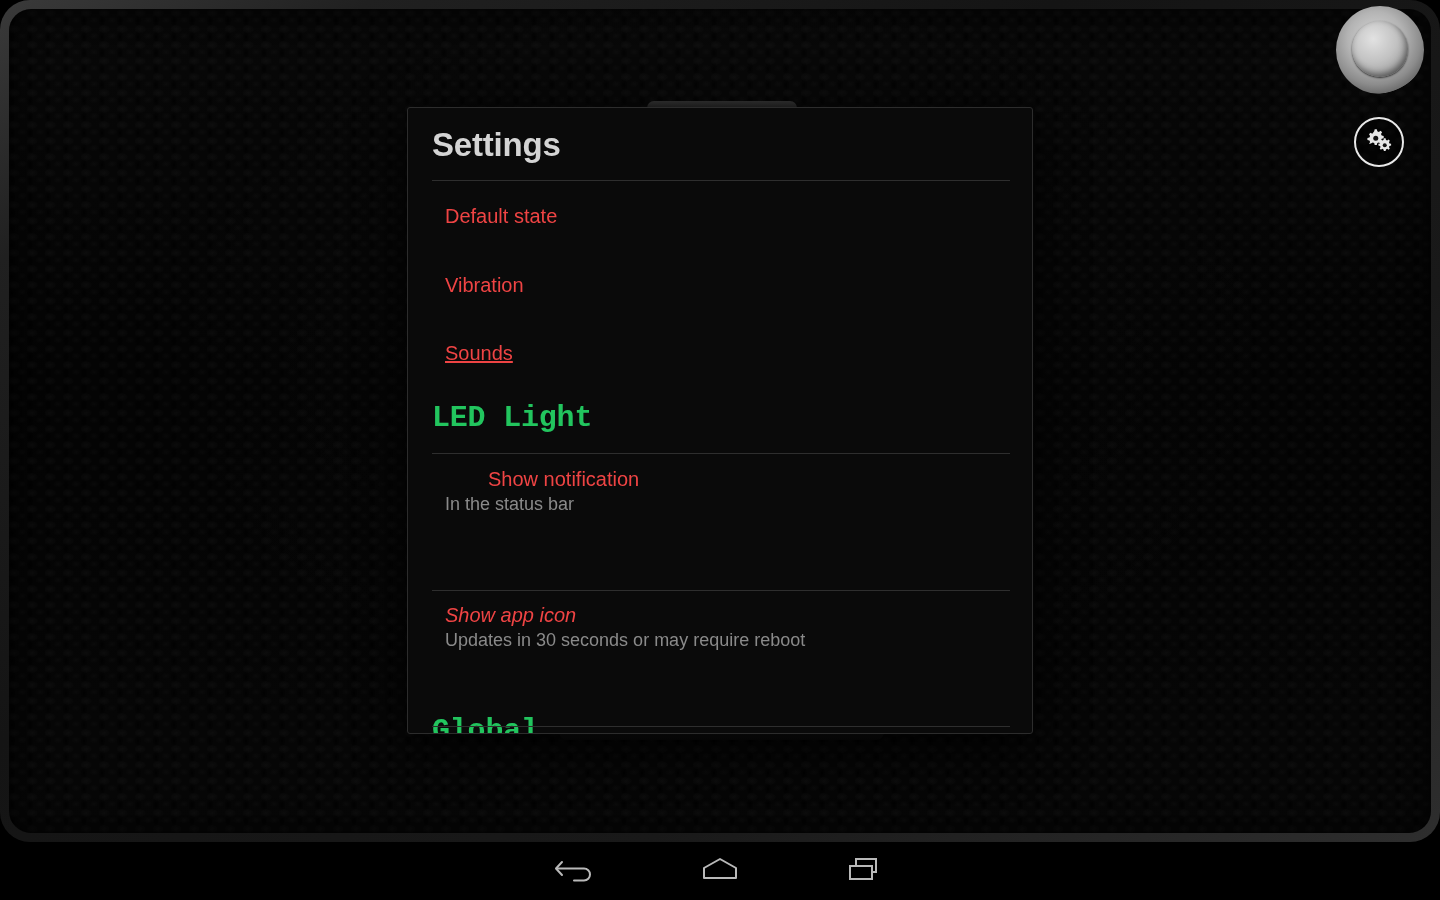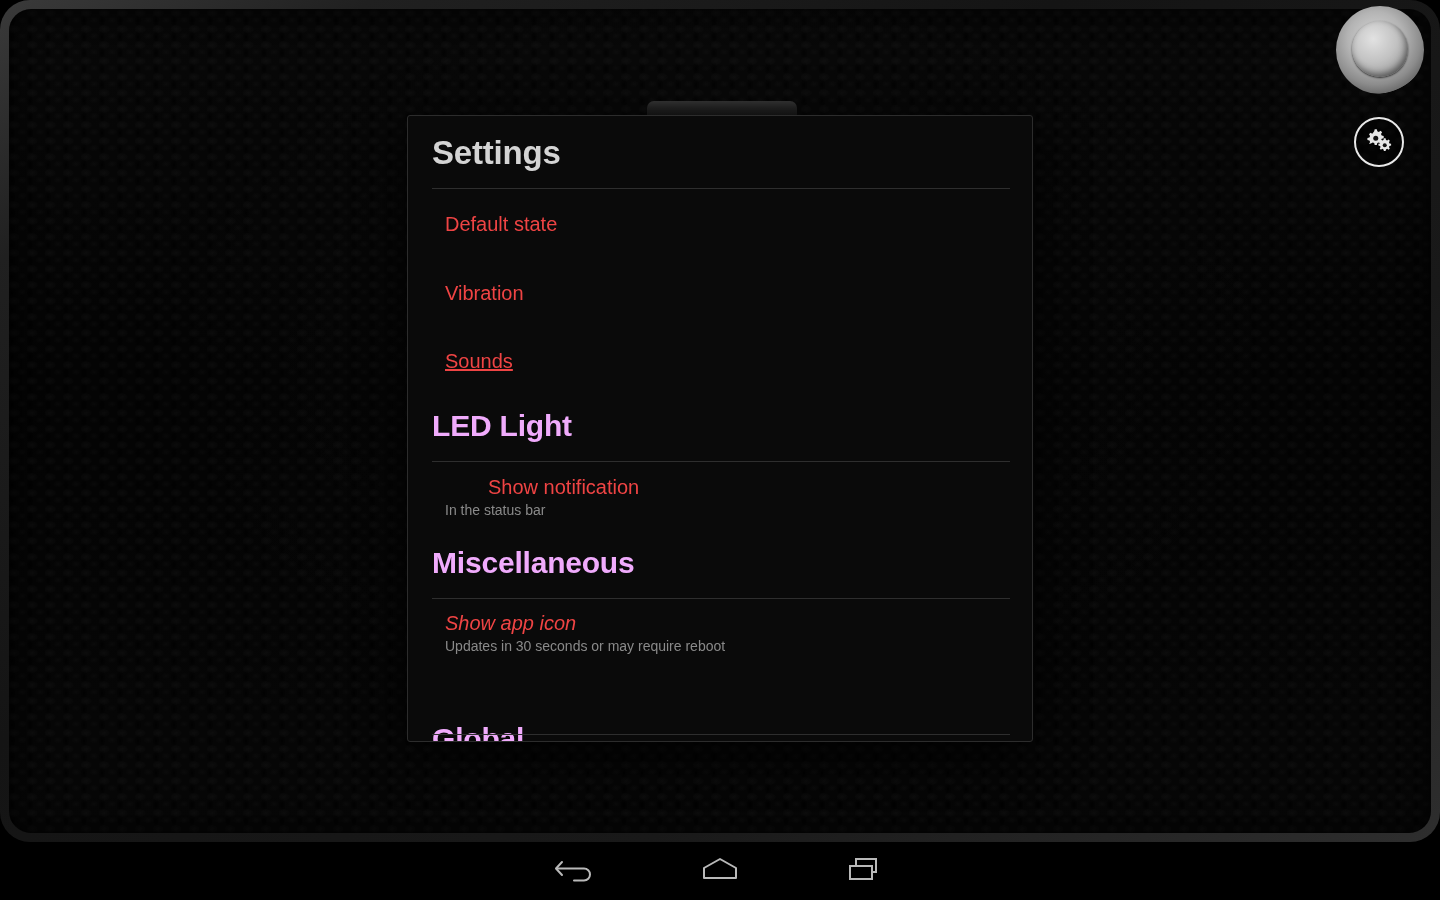--- a/index.html
+++ b/index.html
@@ -108,21 +108,21 @@
     position:absolute;
     left: 559px; top: 726px;
     width: 325px; height: 14px;
     border-radius: 0 0 8px 8px;
     background: linear-gradient(180deg, #1a1a1a 0%, #0c0c0c 100%);
   }
 
   
   .dialog {
     position: absolute;
-    left: 407px; top: 115px;
+    left: 407px; top: 107px;
     width: 626px; height: 627px;
     background: #0a0a0a;
     border: 1px solid #2c2c2c;
     border-radius: 3px;
     box-sizing: border-box;
     box-shadow: 0 10px 50px rgba(0,0,0,0.95);
     overflow: hidden;
   }
 
   .dlg-title {
@@ -140,34 +140,35 @@
     width: 578px;
     height: 1px;
     background: #2e2e2e;
   }
 
   .section-head {
     position: absolute;
     left: 24px;
     font-size: 30px;
     font-weight: bold;
-    color: #f0abfc;
+    color: #22c55e;
     letter-spacing: -0.2px;
+    font-family: Liberation Mono, monospace;
   }
 
   .row-label {
     position: absolute;
     left: 37px;
     font-size: 20px;
     color: #ef4444;
   }
   .row-sub {
     position: absolute;
     left: 37px;
-    font-size: 14px;
+    font-size: 18px;
     color: #8a8a8a;
   }
 
   
   .navbar {
     position: absolute;
     left: 0; top: 842px;
     width: 1440px; height: 58px;
     background: #000;
   }
@@ -220,21 +221,20 @@
     <div class="row-label" style="top:166px;">Vibration</div>
 
     <div class="row-label" style="top:234px;text-decoration:underline;">Sounds</div>
 
     <div class="section-head" style="top:293px;">LED Light</div>
     <div class="divider" style="top:345px;"></div>
 
     <div class="row-label" style="top:360px;margin-left:43px;">Show notification</div>
     <div class="row-sub" style="top:386px;">In the status bar</div>
 
-    <div class="section-head" style="top:430px;">Miscellaneous</div>
     <div class="divider" style="top:482px;"></div>
 
     <div class="row-label" style="top:496px;font-style:italic;">Show app icon</div>
     <div class="row-sub" style="top:522px;">Updates in 30 seconds or may require reboot</div>
 
     <div class="section-head" style="top:566px;margin-top:40px;">Global</div>
     <div class="divider" style="top:618px;"></div>
 
   </div>
 

